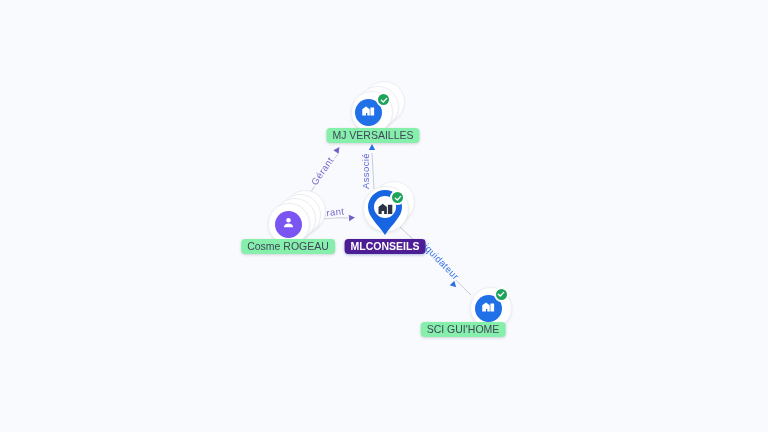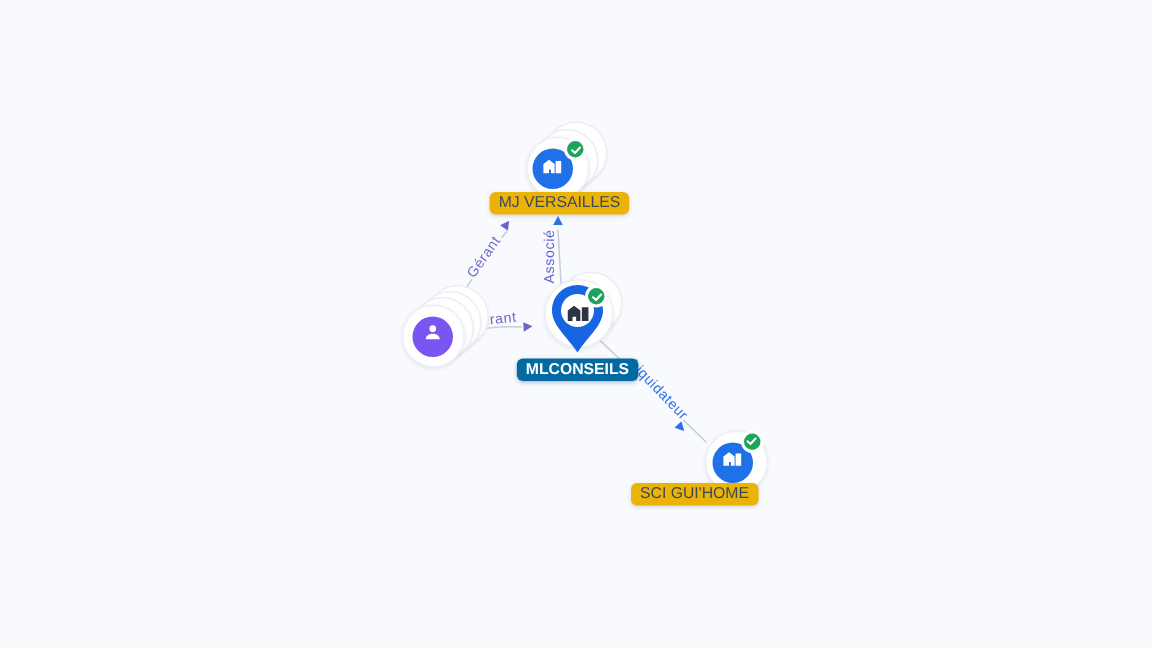--- a/index.html
+++ b/index.html
@@ -45,27 +45,27 @@
   .bubble.person{background:#7b55f1;}
   .badge{
     position:absolute;width:15px;height:15px;border-radius:50%;
     background:#1da35c;border:2px solid #ffffff;
     display:flex;align-items:center;justify-content:center;
     box-sizing:border-box;
   }
   .pin{position:absolute;}
   .node-label{
     position:absolute;transform:translateX(-50%);
-    background:#eab308;color:#3f4658;
+    background:#86efac;color:#3f4658;
     font-size:10.5px;font-weight:500;line-height:15px;
     padding:0 6px;border-radius:4px;white-space:nowrap;
     box-shadow:0 1px 3px rgba(25,35,60,.18);
   }
   .node-label.current{
-    background:#0369a1;color:#ffffff;font-weight:700;
+    background:#4c1d95;color:#ffffff;font-weight:700;
     box-shadow:0 1px 3px rgba(20,60,150,.35);
   }
 </style>
 </head>
 <body>
 
 <div class="canvas">
 
   <svg class="edges" viewBox="0 0 768 432">
 
@@ -110,20 +110,21 @@
   <div class="circle stack" style="left:274px;top:198px;"></div>
   <div class="circle halo" style="left:268px;top:203px;"></div>
   <div class="circle bubble person" style="left:274.5px;top:210.5px;">
     <span>
       <svg width="15" height="15" viewBox="0 0 24 24">
         <circle cx="12" cy="8.2" r="3.6" fill="#ffffff"></circle>
         <path d="M4.5 19.5c0-3.8 3.4-6 7.5-6s7.5 2.2 7.5 6z" fill="#ffffff"></path>
       </svg>
     </span>
   </div>
+  <div class="node-label" style="left:288px;top:239px;">Cosme ROGEAU</div>
 
   <div class="circle stack" style="left:373px;top:181px;"></div>
   <div class="circle halo" style="left:363px;top:186px;width:44px;height:44px;"></div>
   <div class="pin" style="left:365px;top:189px;">
     <span>
       <svg width="40" height="50" viewBox="0 0 40 50">
         <path fill="#1765e3" d="M20 1c9.4 0 17 7.6 17 17 0 9.8-9.3 16.4-17 28C12.3 34.4 3 27.8 3 18 3 8.6 10.6 1 20 1z"></path>
         <circle cx="20" cy="18" r="11" fill="#ffffff"></circle>
         <g transform="translate(12.5,11)">
           <path fill="#2b3445" d="M1 14V7l4.2-3.2L9.4 7v7H6.6v-2.9H4.2V14H1z"></path>

